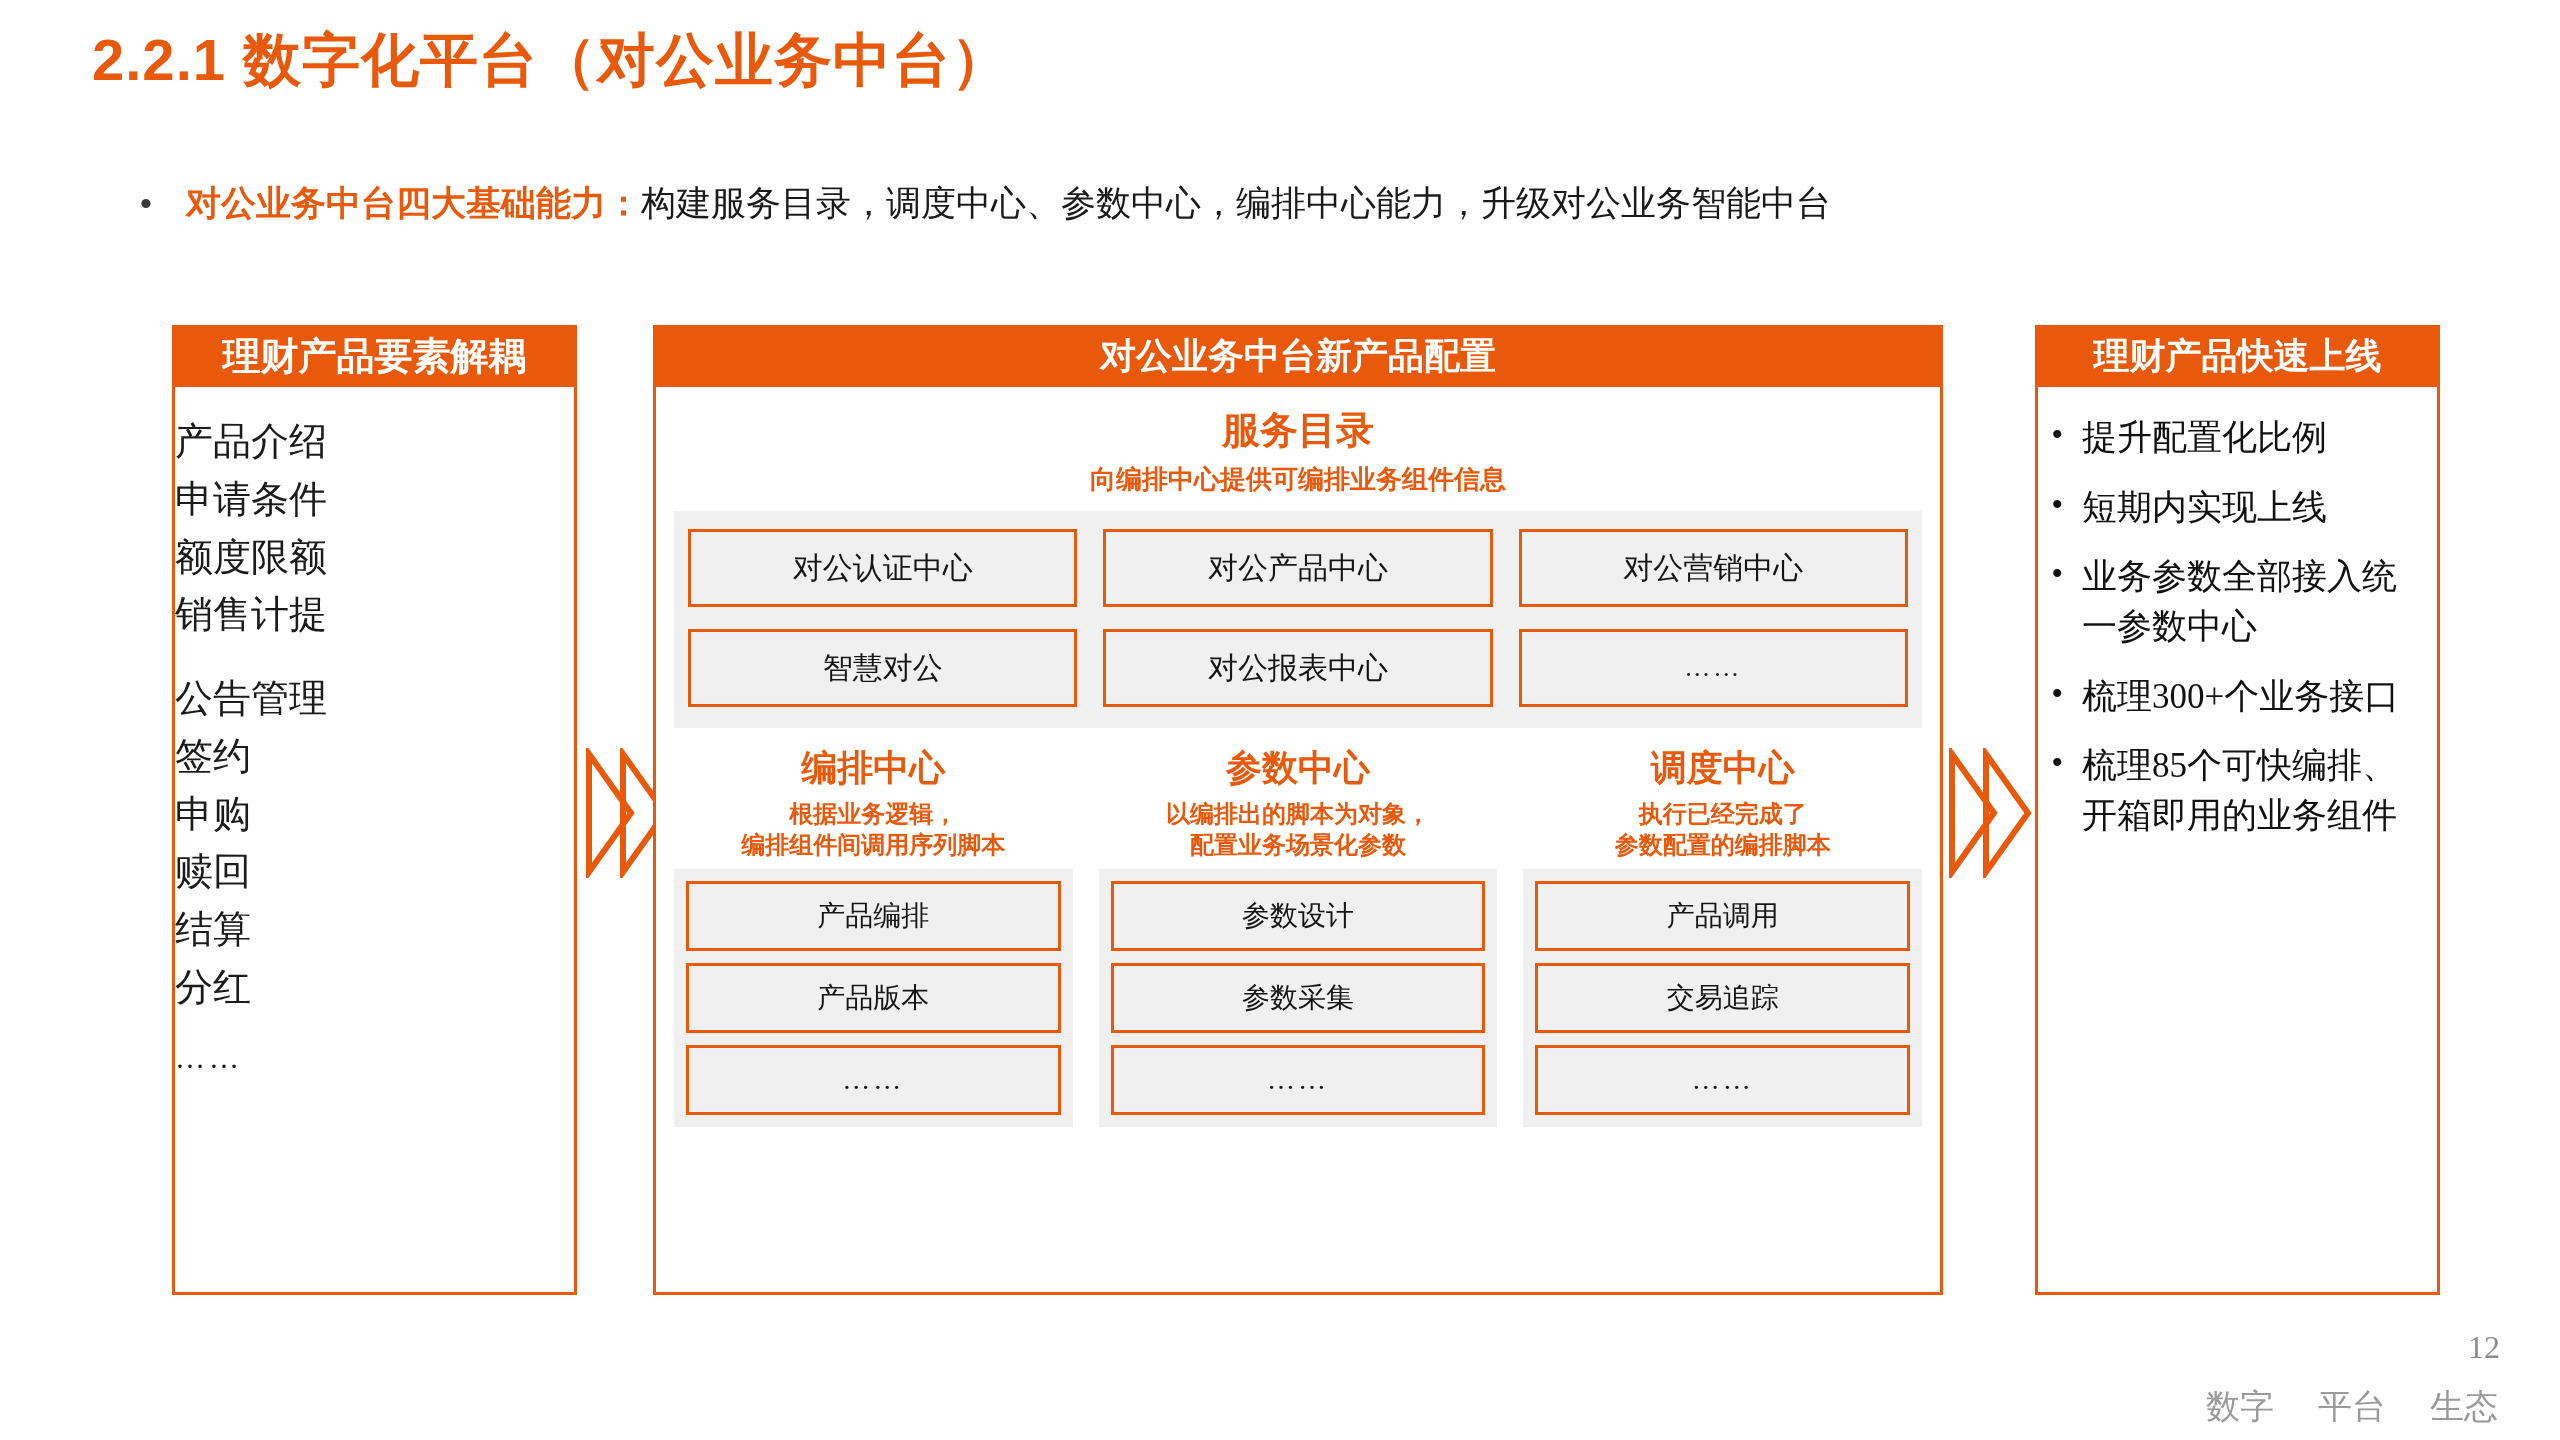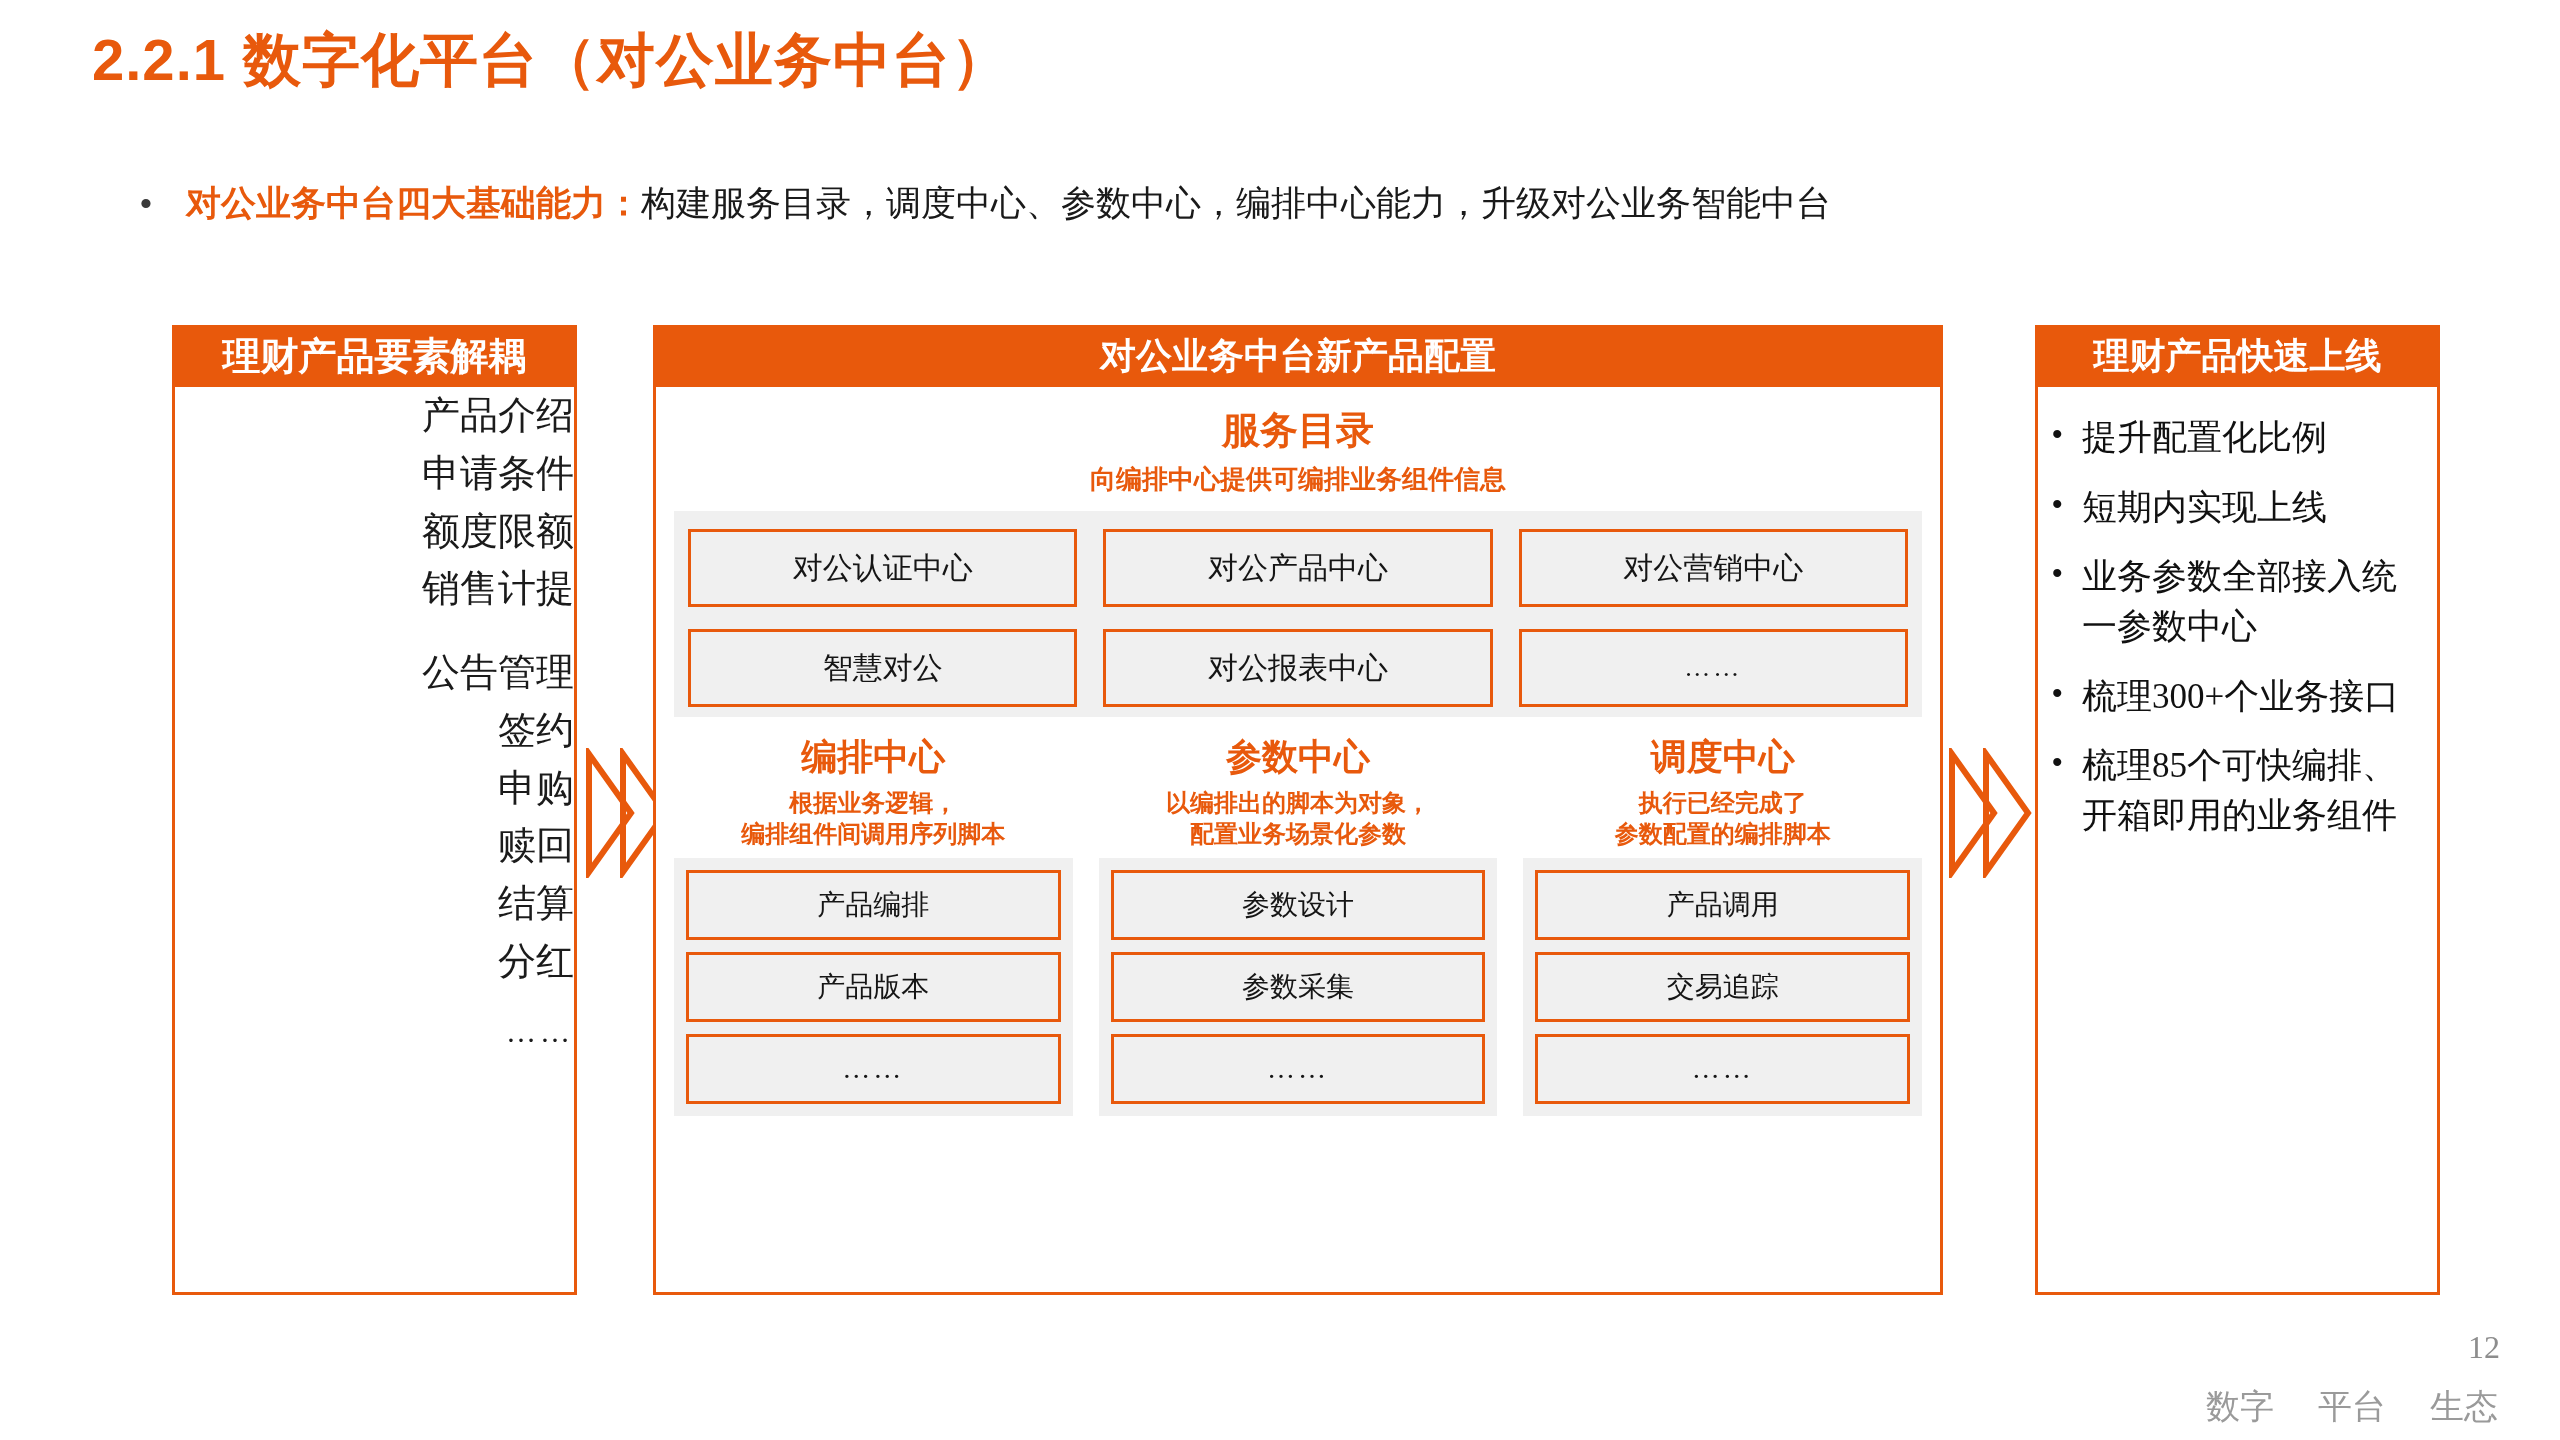--- a/index.html
+++ b/index.html
@@ -53,21 +53,21 @@
     color: #ffffff;
     font-family: "Liberation Sans", "DejaVu Sans", sans-serif;
     font-weight: 700;
     text-align: center;
     white-space: nowrap;
   }
 
   
   #left-panel { left: 172px; top: 325px; width: 405px; height: 970px; }
   #left-panel .panel-head { height: 62px; line-height: 62px; font-size: 38px; margin: -3px -3px 0 -3px; }
-  .left-list { text-align: right; }
+  .left-list { padding-top: 26px; text-align: left; }
   .left-item {
     font-size: 38px; color: #1b1b1b; line-height: 1.52;
     font-family: "Liberation Serif", "DejaVu Serif", serif;
   }
   .left-item.gap { margin-top: 26px; }
   .left-item.dots { font-size: 30px; letter-spacing: 4px; margin-top: 18px; }
 
   
   #right-panel { left: 2035px; top: 325px; width: 405px; height: 970px; }
   #right-panel .panel-head { height: 62px; line-height: 62px; font-size: 36px; margin: -3px -3px 0 -3px; }
@@ -92,21 +92,21 @@
     font-size: 38px; margin-top: 18px;
   }
   .svc-sub {
     text-align:center; color:#E8590C; font-weight:700;
     font-family: "Liberation Sans", "DejaVu Sans", sans-serif;
     font-size: 26px; margin-top: 6px;
   }
 
   .gray-band {
     background:#F0F0F0; margin: 14px 18px 8px 18px;
-    padding: 18px 14px 10px 14px;
+    padding: 18px 14px 21px 14px;
   }
   .svc-grid { display: grid; grid-template-columns: repeat(3, 1fr); gap: 22px 26px; }
 
   .cell {
     border: 3px solid #E8590C;
     background: #F0F0F0;
     height: 78px;
     display: flex; align-items: center; justify-content: center;
     font-size: 30px; color:#151515;
     font-family: "Liberation Serif", "DejaVu Serif", serif;

